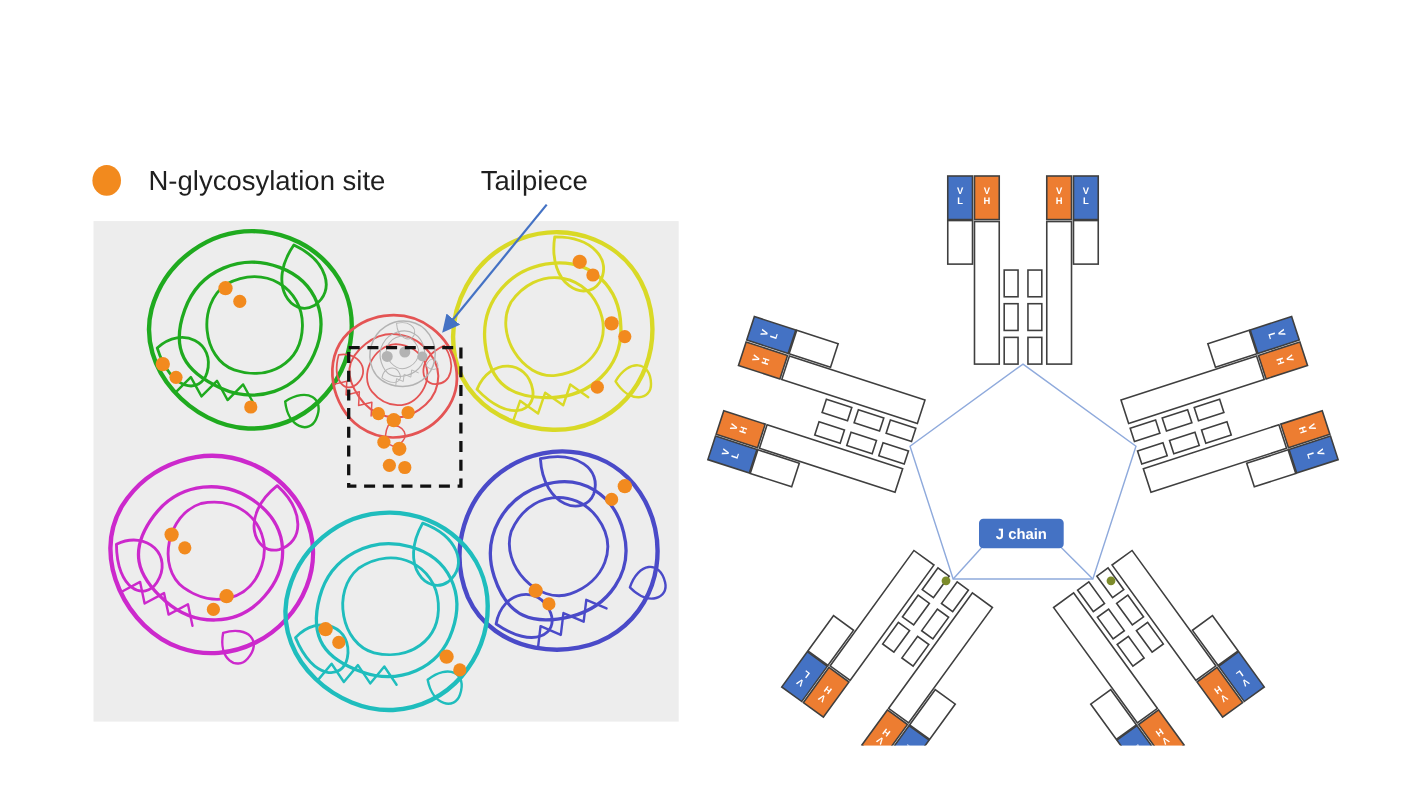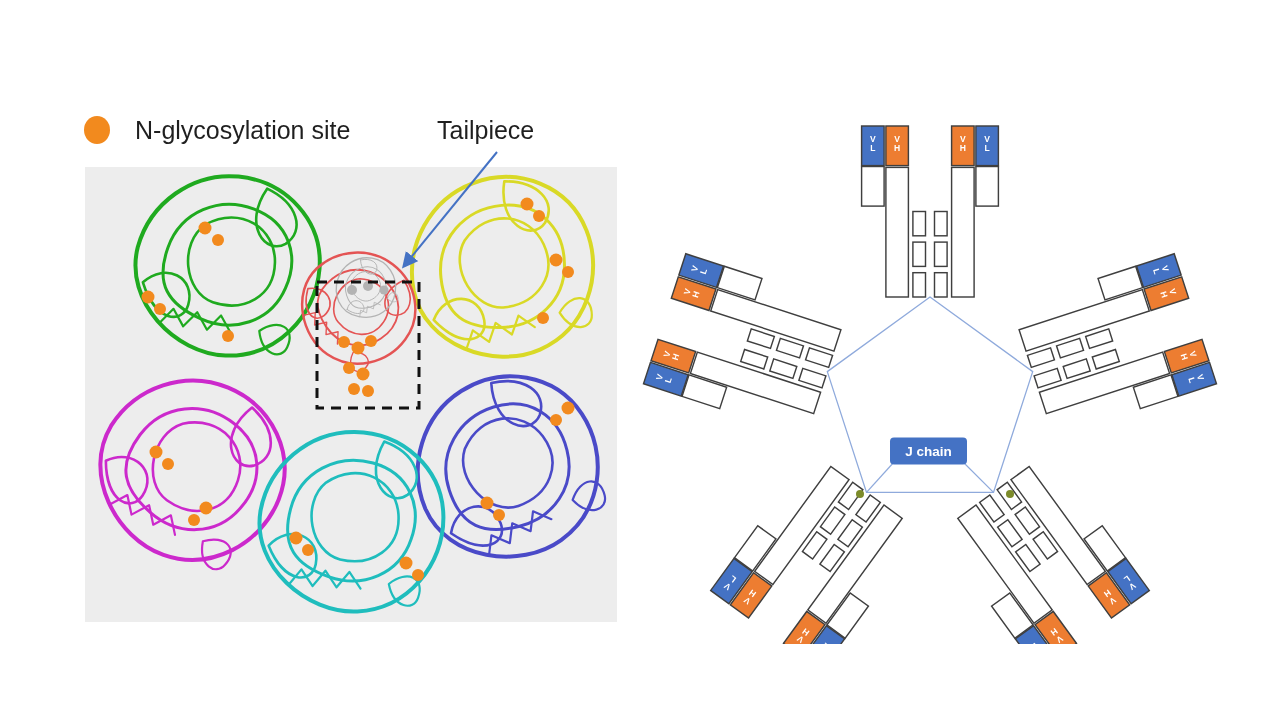--- a/index.html
+++ b/index.html
@@ -1,16 +1,16 @@
 <!DOCTYPE html>
 <html><head>
 <meta charset="utf-8">
 <style>
   html,body{margin:0;padding:0;background:#ffffff;}
-  .stage{position:relative;width:1280px;height:644px;background:#ffffff;overflow:hidden;}
+  .stage{position:relative;width:1280px;height:644px;background:#ffffff;overflow:hidden;margin-top:34px;}
   svg text{font-family:"Liberation Sans",sans-serif;}
   .legend-text{font-size:25px;fill:#1f1f1f;stroke:none;}
   .domain-label{font-size:9.5px;font-weight:bold;fill:#ffffff;stroke:none;}
   .jchain-text{font-size:13.5px;font-weight:bold;fill:#ffffff;stroke:none;text-anchor:middle;}
 </style>
 </head>
 <body>
 
 <div class="stage">
 <svg width="1280" height="720" viewBox="0 0 1280 720" xmlns="http://www.w3.org/2000/svg" xmlns:xlink="http://www.w3.org/1999/xlink">

